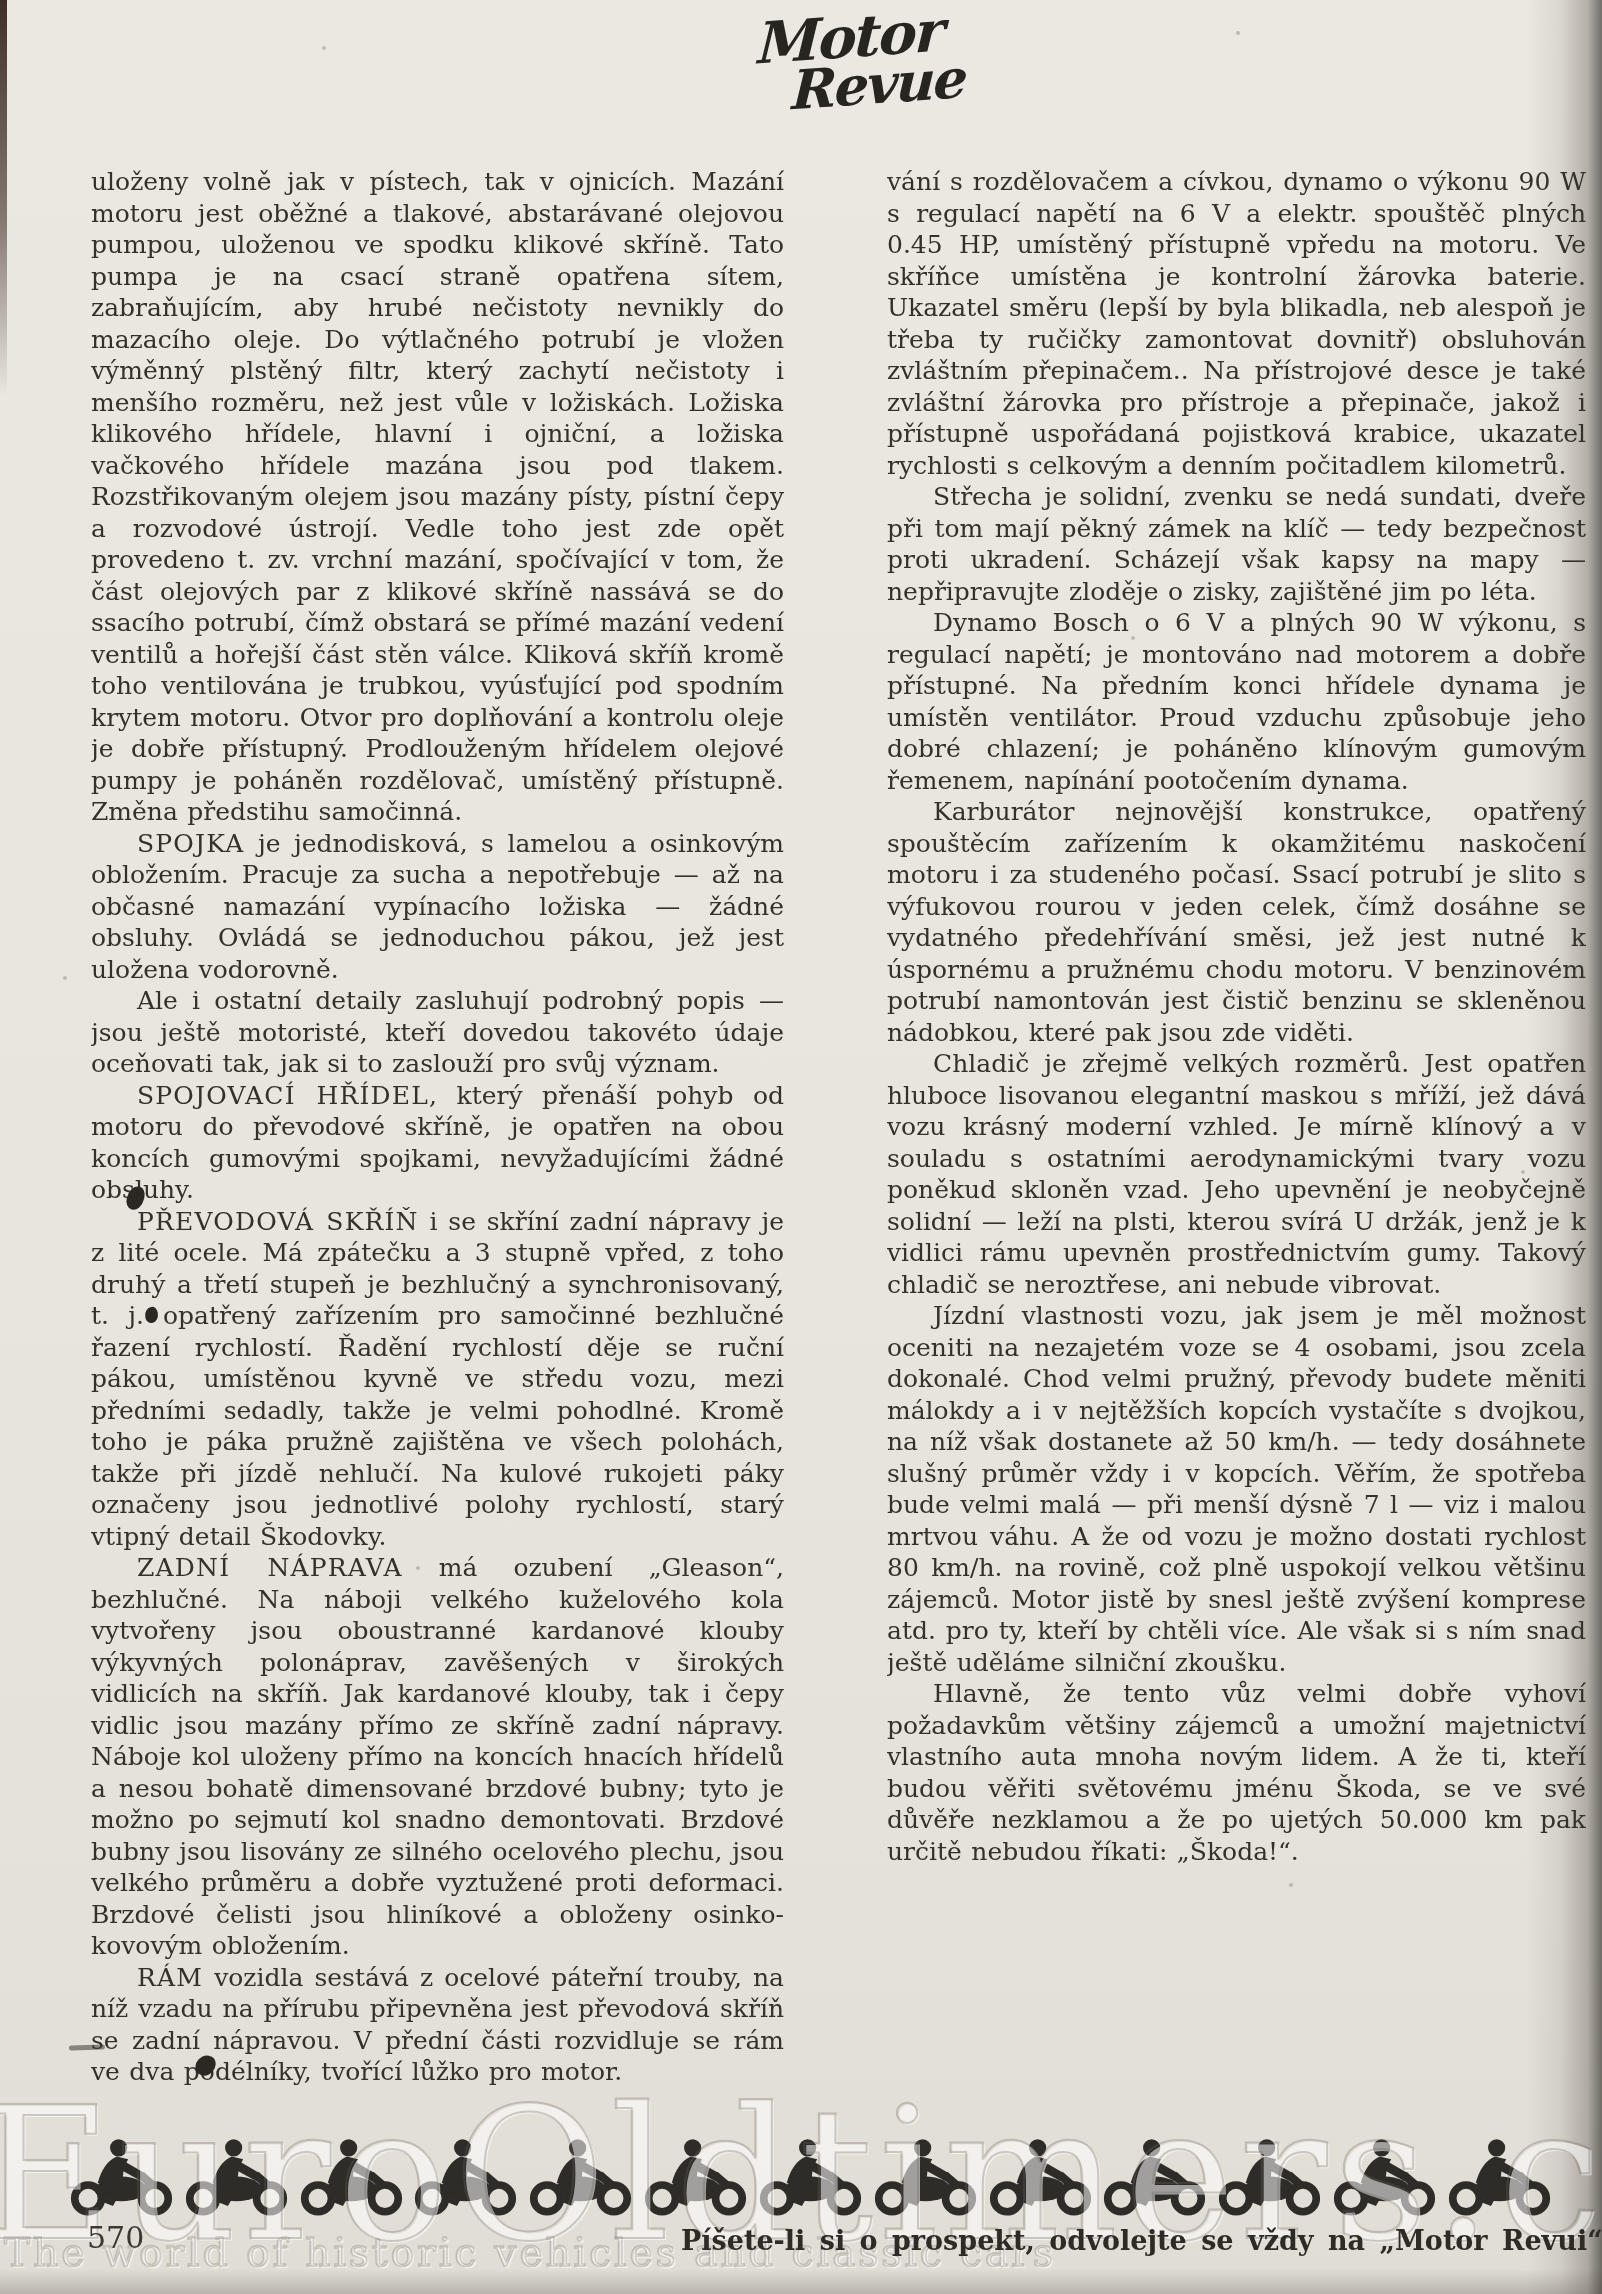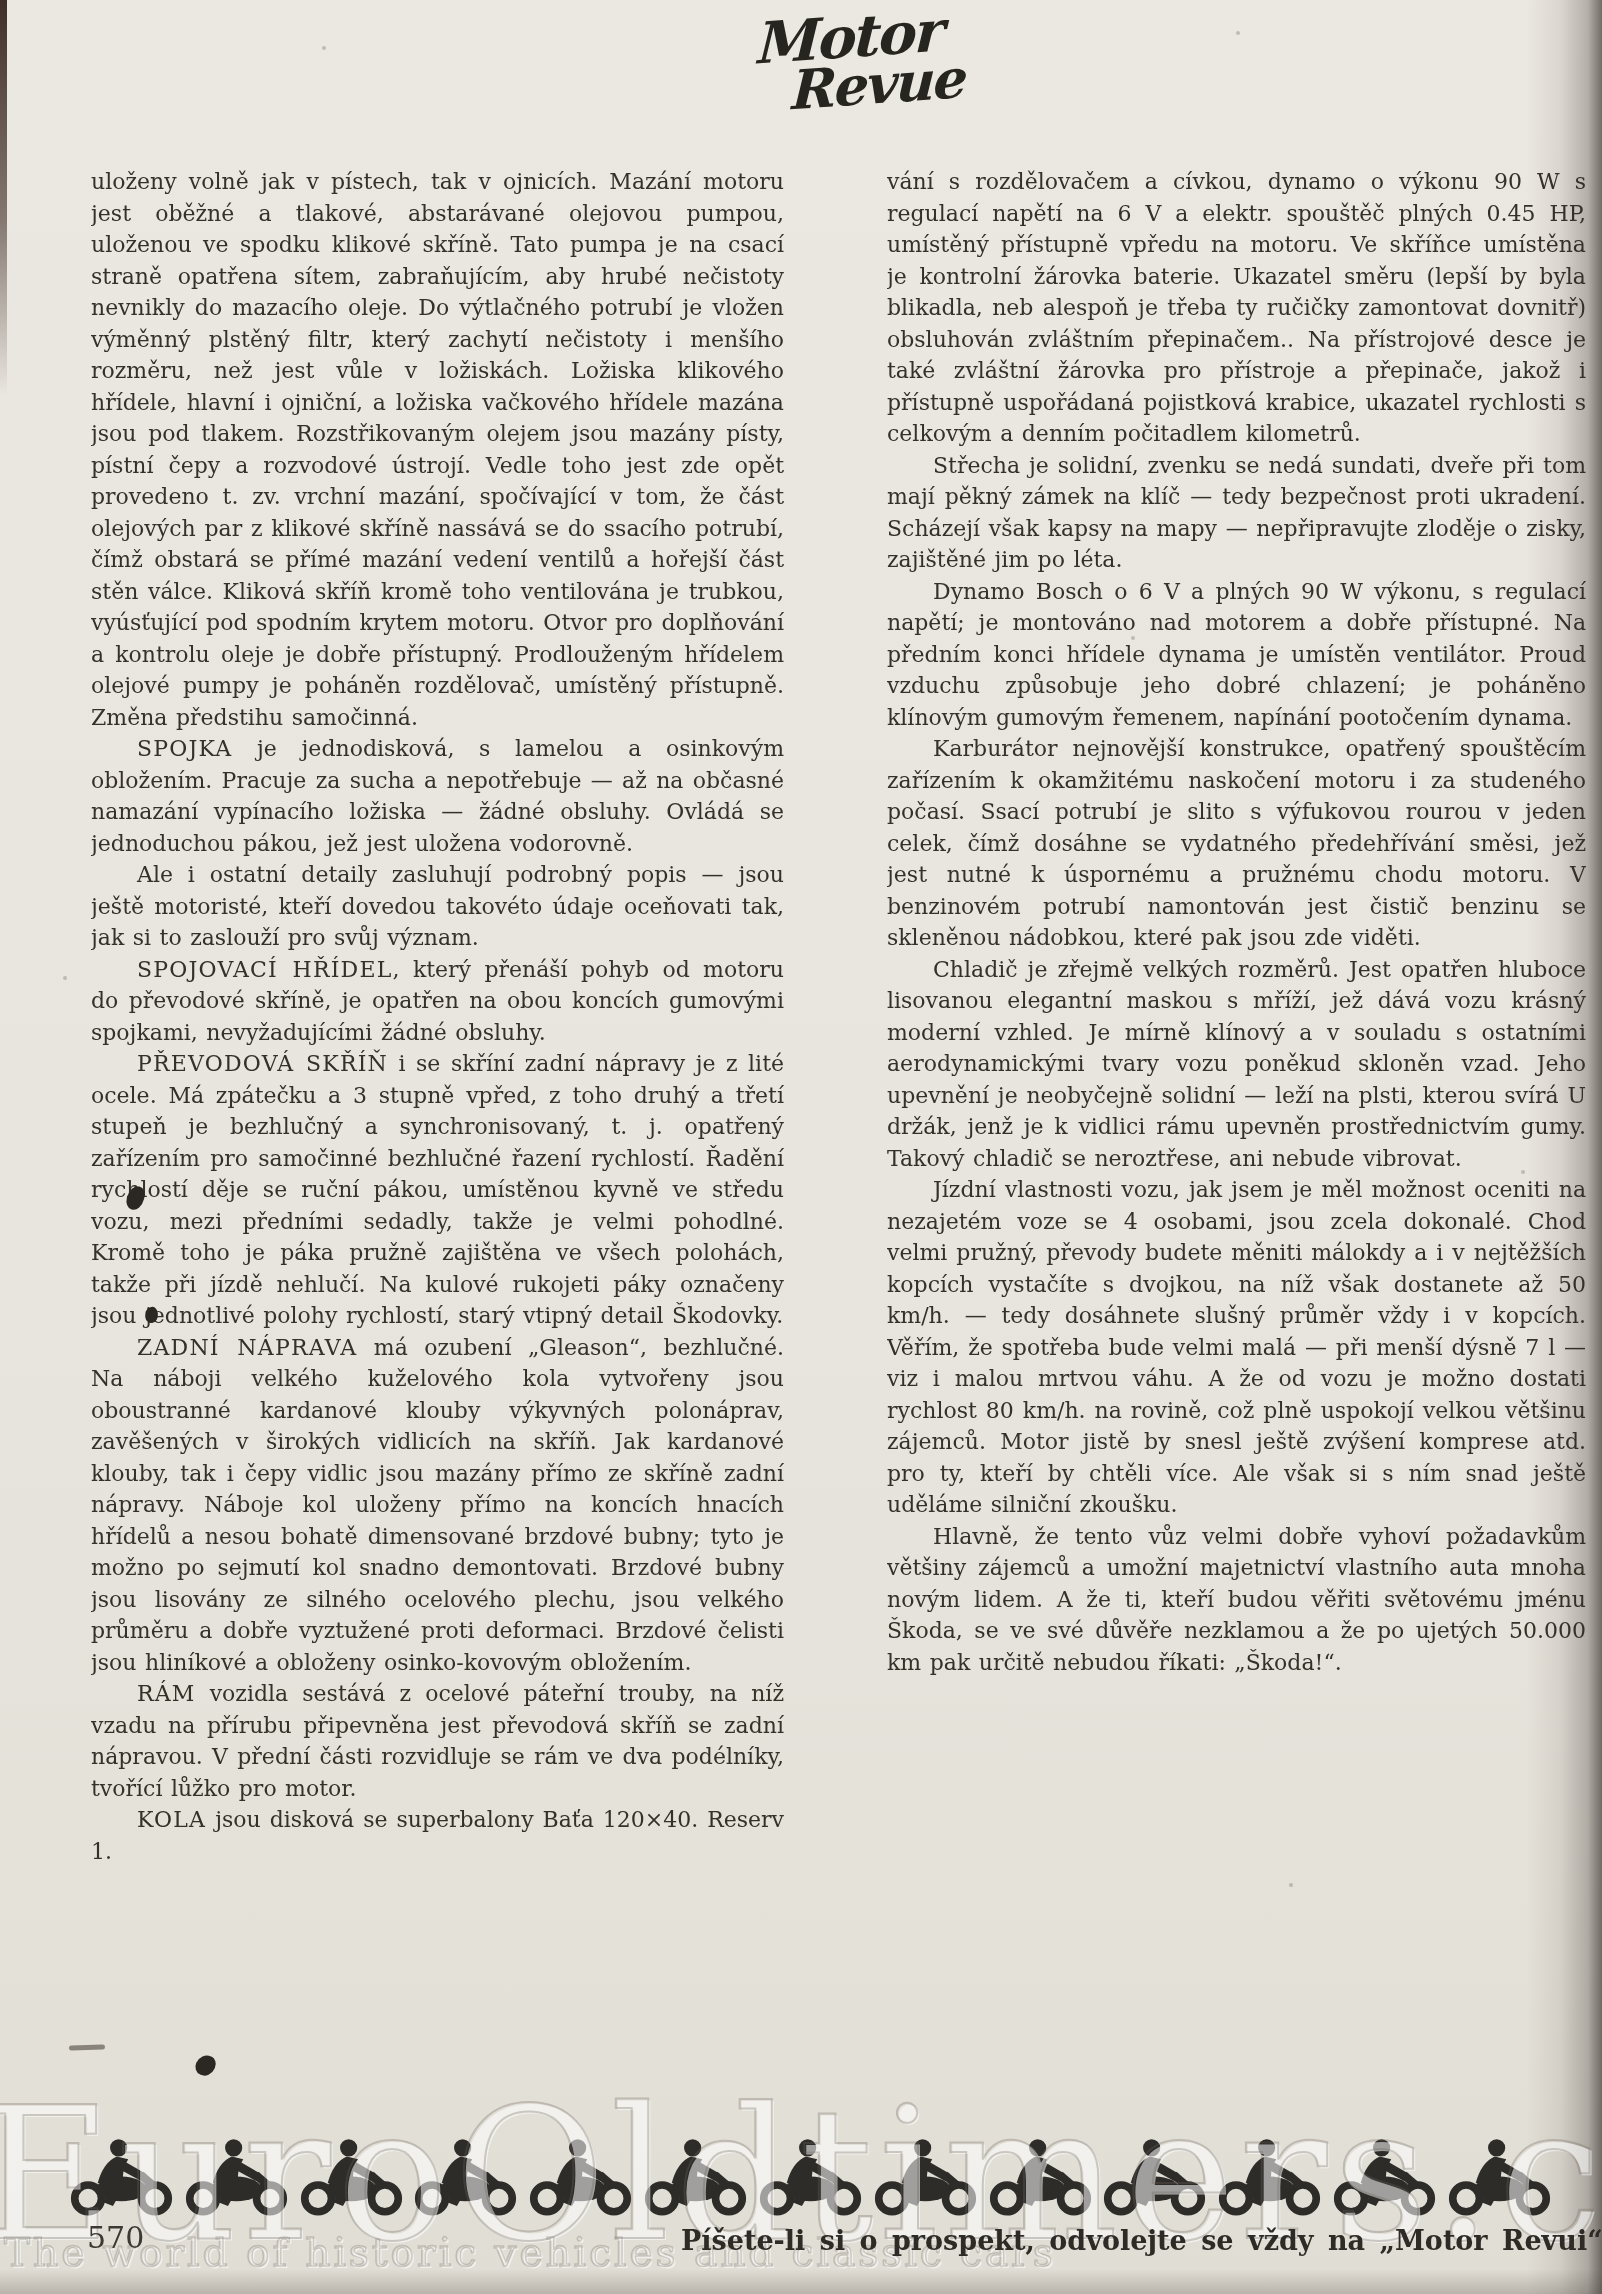--- a/index.html
+++ b/index.html
@@ -19,21 +19,21 @@
   .edge-right{position:absolute;right:0;top:0;width:77px;height:2295px;
     background:linear-gradient(90deg,rgba(68,60,52,0) 0%,rgba(68,60,52,0.10) 45%,rgba(55,47,40,0.30) 80%,rgba(30,25,21,0.62) 100%);}
   .edge-bottom{position:absolute;left:0;bottom:0;width:1603px;height:26px;
     background:linear-gradient(0deg,rgba(60,52,45,0.25),rgba(60,52,45,0));}
   
   .logo{position:absolute;font-style:italic;font-weight:bold;color:#27251f;
     transform:rotate(-4deg) skewX(-7deg);letter-spacing:-2px;line-height:1;}
   .logo-1{left:758px;top:8px;font-size:57px;}
   .logo-2{left:792px;top:57px;font-size:54px;}
   
-  .col{position:absolute;text-align:justify;font-size:22px;line-height:31.5px;
+  .col{position:absolute;text-align:justify;font-size:25px;line-height:31.5px;
     word-spacing:1.5px;color:#343129;overflow:hidden;}
   .col-left{left:91px;top:166px;width:693px;height:1926px;}
   .col-right{left:887px;top:166px;width:699px;height:1940px;}
   .para{margin:0;text-indent:46px;}
   .para.noindent{text-indent:0;}
   .lead{letter-spacing:1.2px;}
   
   .pagenum{position:absolute;left:87px;top:2220px;font-size:30px;color:#3c3933;}
   .footer-note{position:absolute;left:681px;top:2225px;width:891px;
     font-size:27px;font-weight:bold;white-space:nowrap;word-spacing:5px;color:#2e2b26;}

